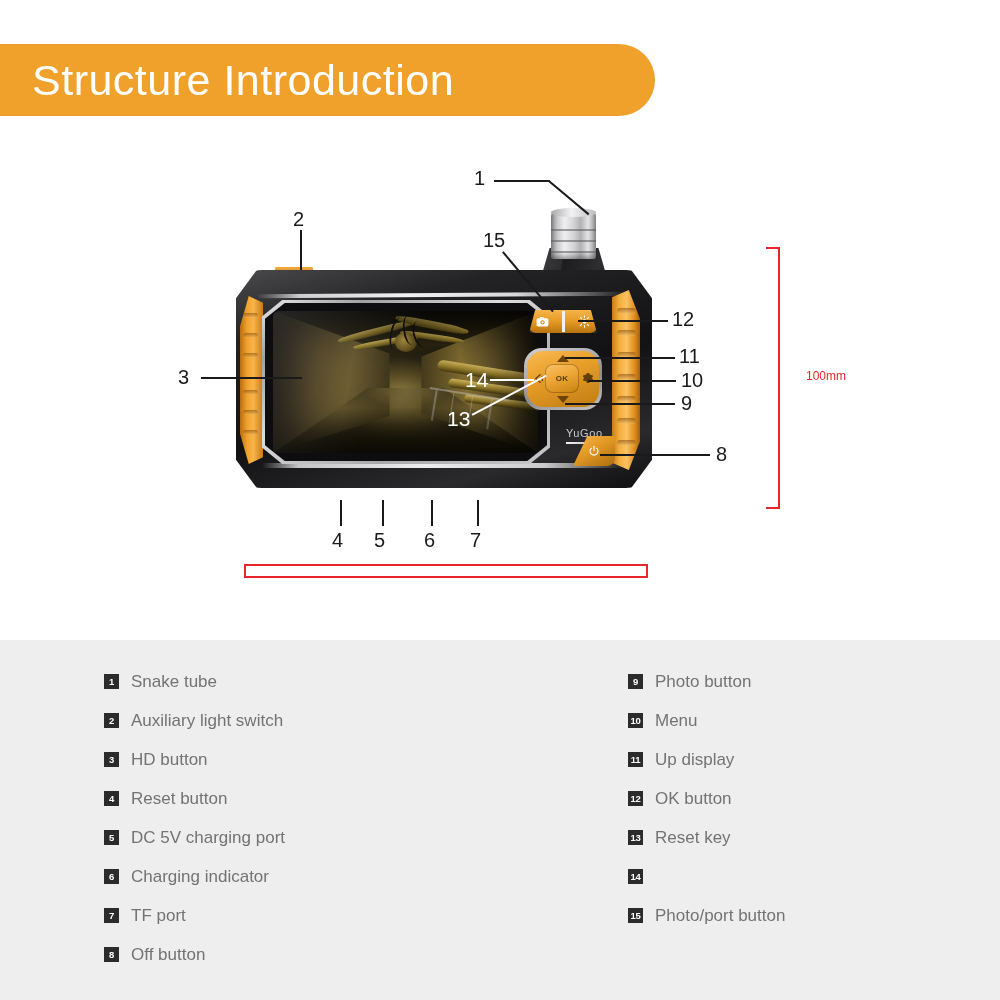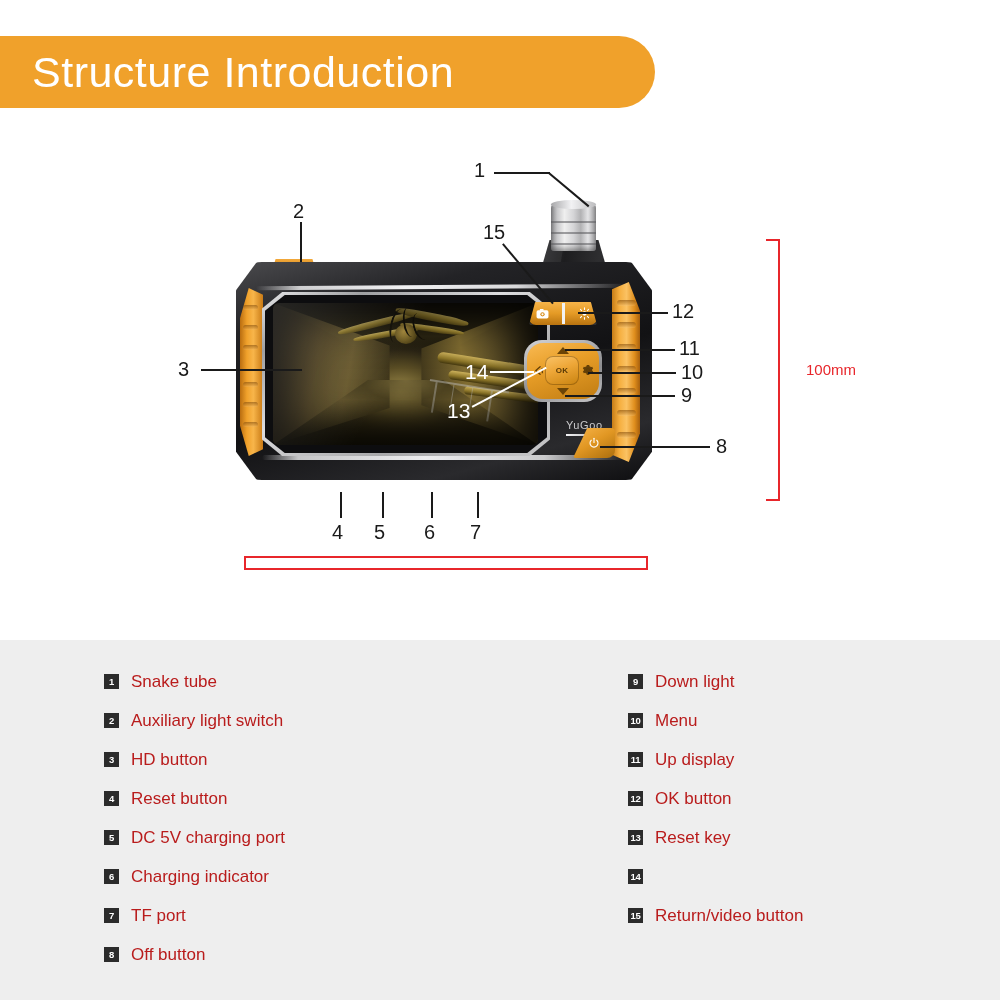--- a/index.html
+++ b/index.html
@@ -12,21 +12,21 @@
     height: 1000px;
     position: relative;
     overflow: hidden;
     font-family: "Liberation Sans", sans-serif;
     -webkit-font-smoothing: antialiased;
   }
 
   
   #top-section {
     position: absolute;
-    left: 0; top: 0;
+    left: 0; top: 8px;
     width: 1000px; height: 815px;
     background: #ffffff;
   }
 
   
   #title-banner {
     position: absolute;
     left: -20px; top: 36px;
     width: 675px; height: 72px;
     background: #f0a12b;
@@ -458,21 +458,21 @@
   #dim-height-rule {
     position: absolute;
     left: 778px; top: 239px;
     width: 2px; height: 262px;
     background: #e8262b;
   }
   #dim-height-label {
     position: absolute;
     left: 806px; top: 361px;
     color: #e8262b;
-    font-size: 15px;
+    font-size: 12px;
   }
 
   
   #legend-section {
     position: absolute;
     left: 0; top: 640px;
     width: 1000px; height: 360px;
     background: #eeeeee;
   }
   .legend-col {
@@ -494,21 +494,21 @@
     font-weight: 700;
     display: flex;
     align-items: center;
     justify-content: center;
     flex: 0 0 auto;
     letter-spacing: -0.3px;
   }
   .legend-label {
     margin-left: 12px;
     font-size: 17px;
-    color: #b91c1c;
+    color: #737373;
     white-space: nowrap;
   }
 </style>
 </head>
 <body>
 
 <div id="top-section">
 
   <div id="title-banner">
     <span id="title-text">Structure Introduction</span>
@@ -718,21 +718,21 @@
         <span class="legend-label">TF port</span>
       </div>
       <div class="legend-item">
         <span class="legend-badge">8</span>
         <span class="legend-label">Off button</span>
       </div>
     </div>
   <div class="legend-col" id="legend-col-right">
       <div class="legend-item">
         <span class="legend-badge">9</span>
-        <span class="legend-label">Down light</span>
+        <span class="legend-label">Photo button</span>
       </div>
       <div class="legend-item">
         <span class="legend-badge">10</span>
         <span class="legend-label">Menu</span>
       </div>
       <div class="legend-item">
         <span class="legend-badge">11</span>
         <span class="legend-label">Up display</span>
       </div>
       <div class="legend-item">
@@ -741,16 +741,16 @@
       </div>
       <div class="legend-item">
         <span class="legend-badge">13</span>
         <span class="legend-label">Reset key</span>
       </div>
       <div class="legend-item">
         <span class="legend-badge">14</span>
       </div>
       <div class="legend-item">
         <span class="legend-badge">15</span>
-        <span class="legend-label">Return/video button</span>
+        <span class="legend-label">Photo/port button</span>
       </div>
     </div>
 </div>
 
 </body></html>

